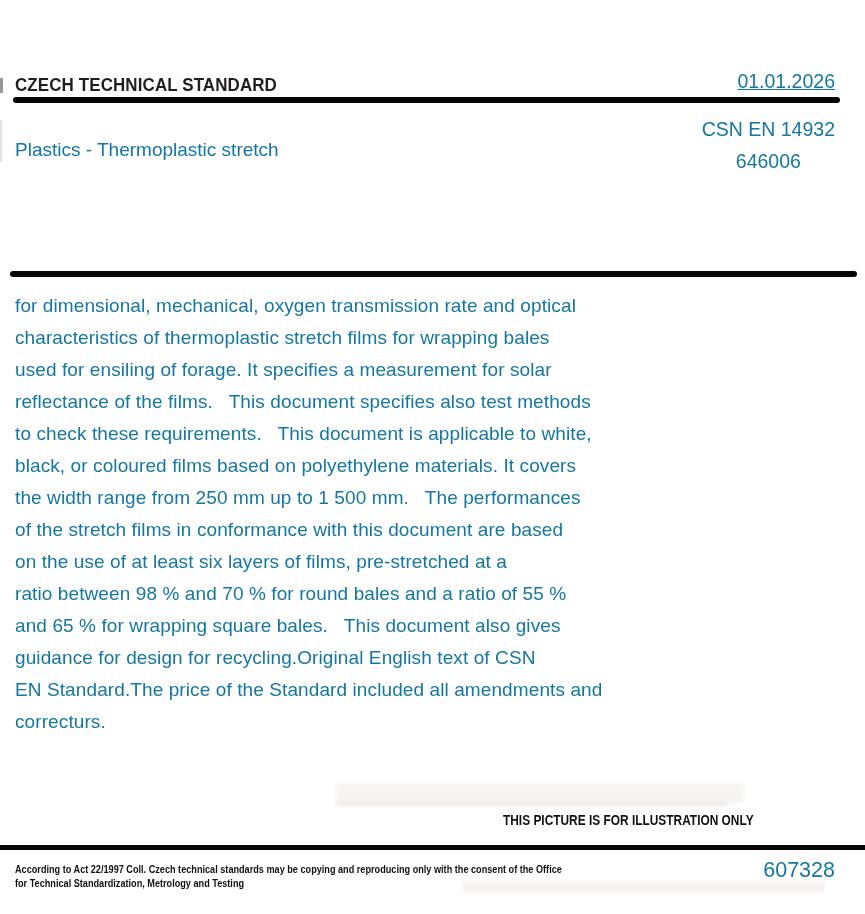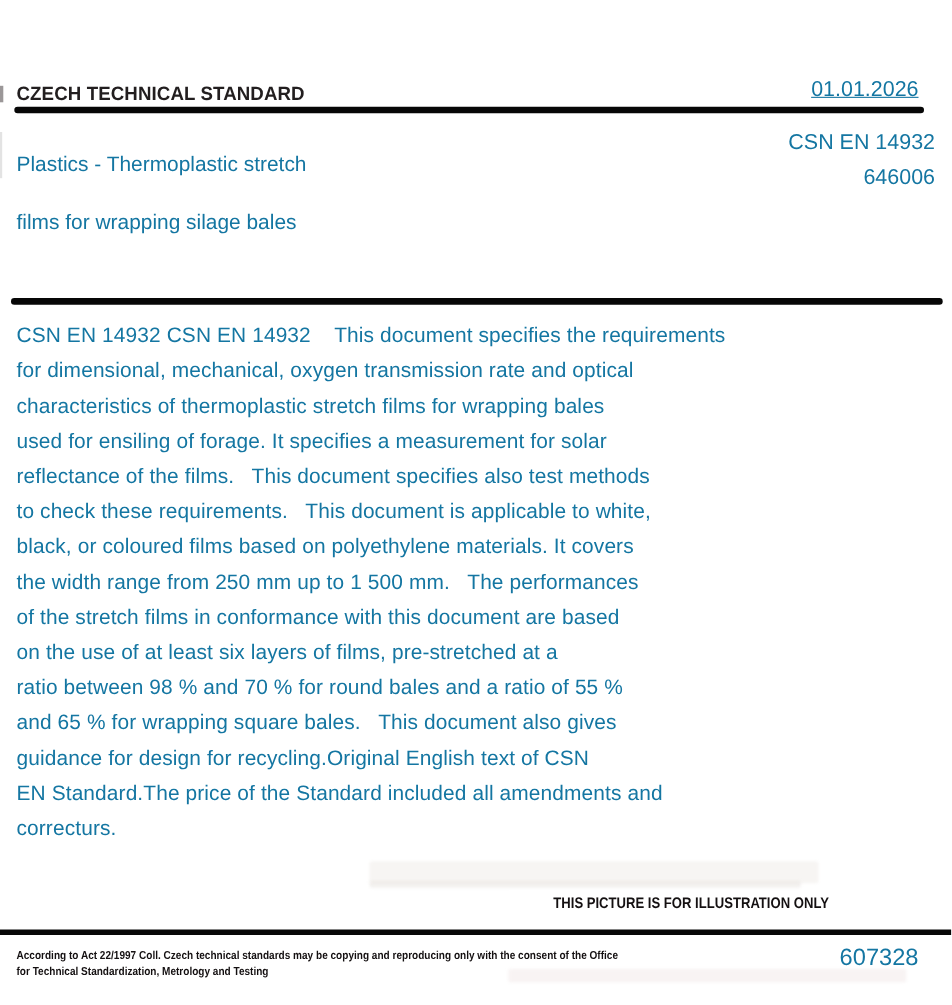--- a/index.html
+++ b/index.html
@@ -39,24 +39,24 @@
   }
   .title-block {
     position: absolute;
     left: 15px; top: 113px;
     color: var(--accent);
     font-size: 19px;
   }
   .title-block .title-line { height: 32px; line-height: 32px; white-space: pre; margin-top: 21px; }
   .codes-block {
     position: absolute;
-    right: 15px; top: 113px;
+    right: 30px; top: 113px;
     color: var(--accent);
     font-size: 19.5px;
-    text-align: right;
+    text-align: center;
   }
   .codes-block div { height: 32px; line-height: 32px; }
   .abstract {
     position: absolute;
     left: 15px; top: 290px;
     color: var(--accent);
     font-size: 19px;
     letter-spacing: 0.1px;
   }
   .abstract .abstract-line { height: 32px; line-height: 32px; white-space: pre; }
@@ -109,32 +109,30 @@
   <span class="edge-sliver edge-sliver-2"></span>
 
   <div class="header-title">CZECH TECHNICAL STANDARD</div>
 
   <div class="header-date">01.01.2026</div>
 
   <div class="rule" style="left:13px; top:97px; width:827px; height:5.5px;"></div>
 
   <div class="title-block">
       <div class="title-line">Plastics - Thermoplastic stretch</div>
-      <div class="title-line">films for wrapping silage bales</div>
     </div>
 
   <div class="codes-block">
     <div>CSN EN 14932</div>
     <div>646006</div>
   </div>
 
   <div class="rule" style="left:10px; top:271px; width:847px; height:6px;"></div>
 
   <div class="abstract">
-      <div class="abstract-line">CSN EN 14932 CSN EN 14932    This document specifies the requirements</div>
       <div class="abstract-line">for dimensional, mechanical, oxygen transmission rate and optical</div>
       <div class="abstract-line">characteristics of thermoplastic stretch films for wrapping bales</div>
       <div class="abstract-line">used for ensiling of forage. It specifies a measurement for solar</div>
       <div class="abstract-line">reflectance of the films.   This document specifies also test methods</div>
       <div class="abstract-line">to check these requirements.   This document is applicable to white,</div>
       <div class="abstract-line">black, or coloured films based on polyethylene materials. It covers</div>
       <div class="abstract-line">the width range from 250 mm up to 1 500 mm.   The performances</div>
       <div class="abstract-line">of the stretch films in conformance with this document are based</div>
       <div class="abstract-line">on the use of at least six layers of films, pre-stretched at a</div>
       <div class="abstract-line">ratio between 98 % and 70 % for round bales and a ratio of 55 %</div>

